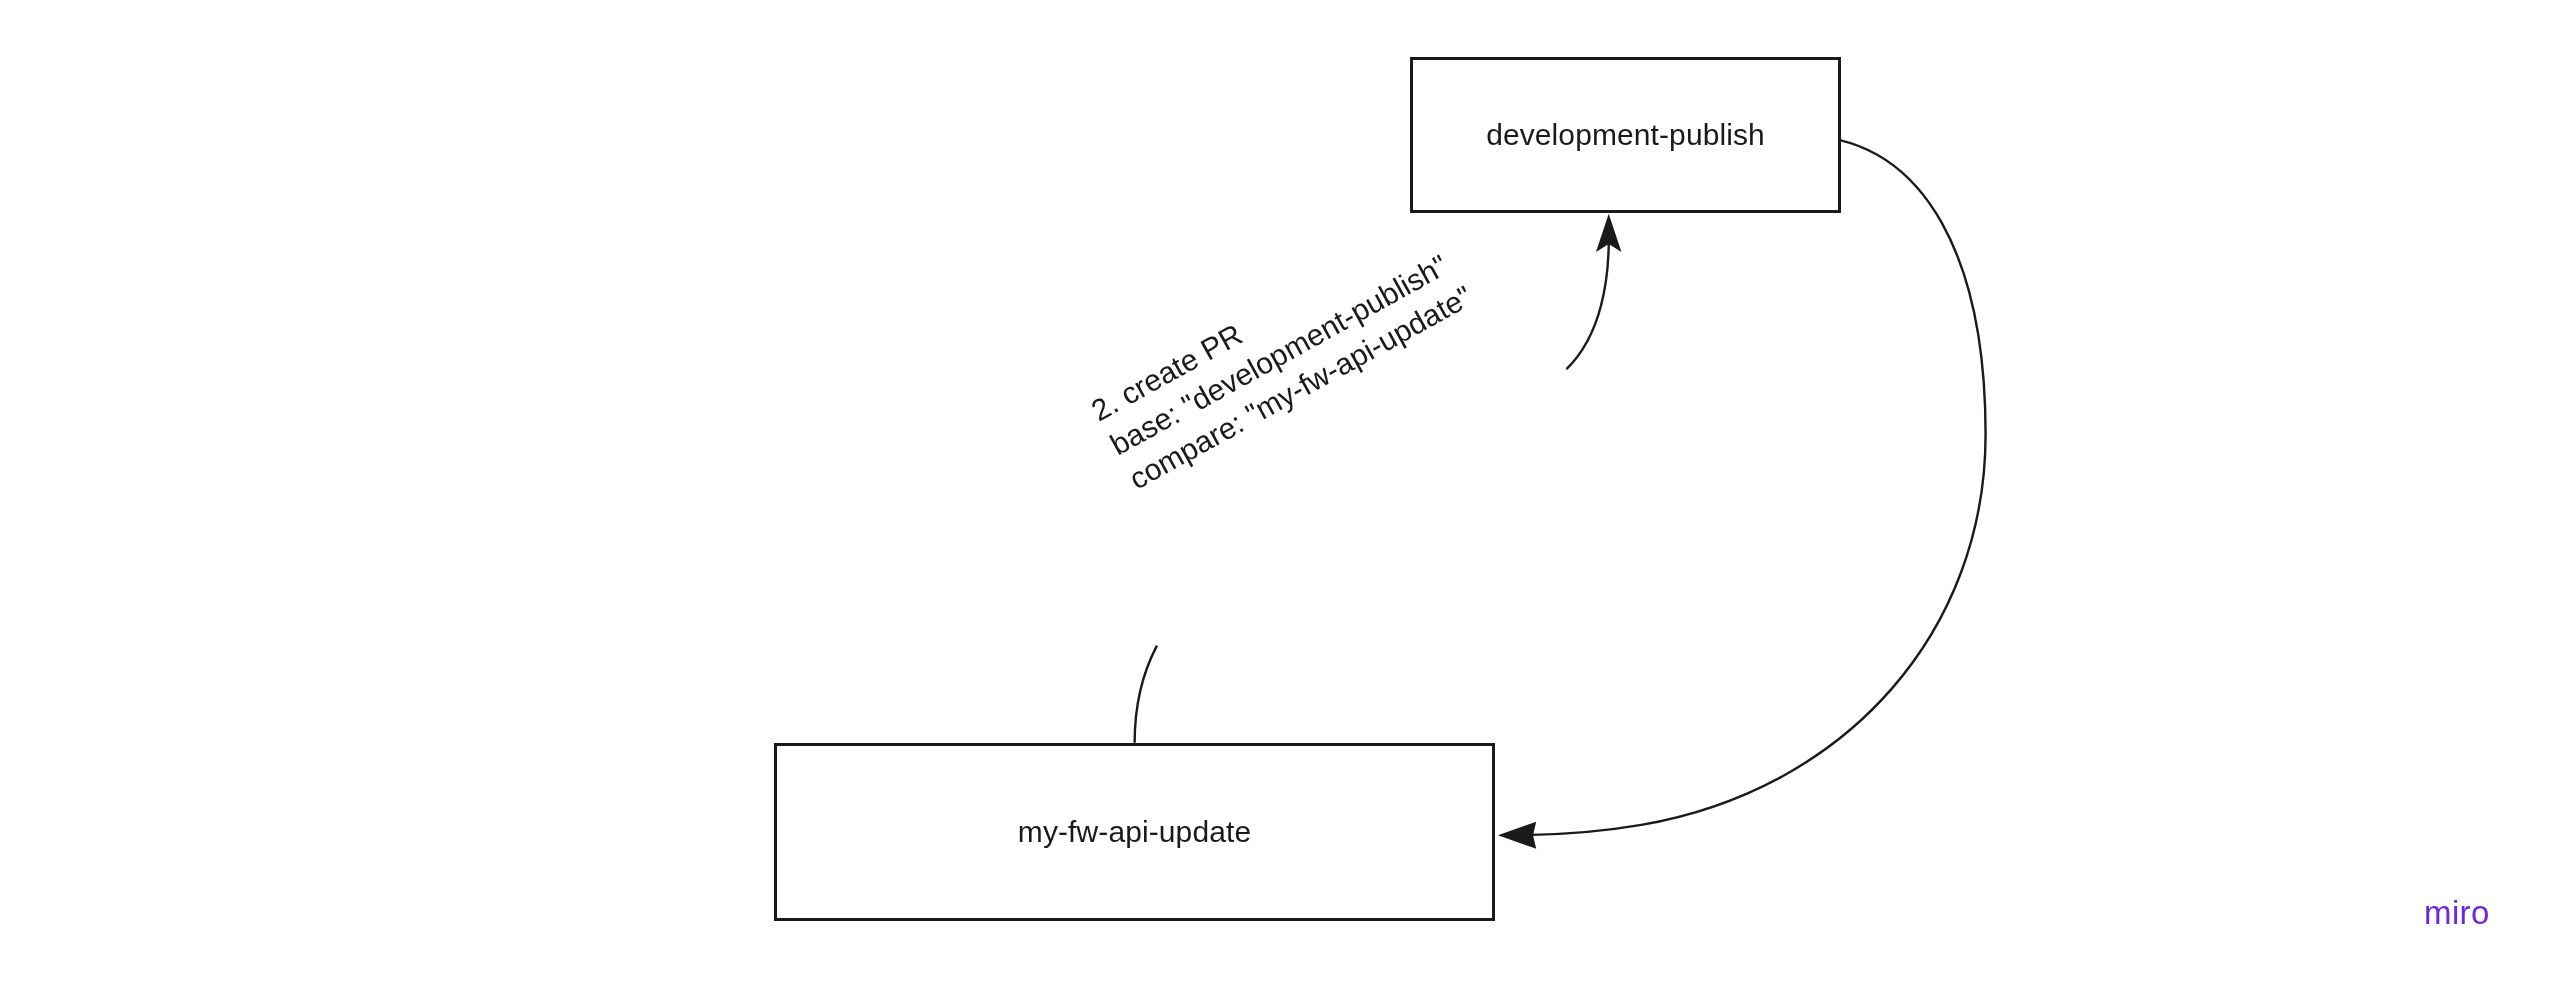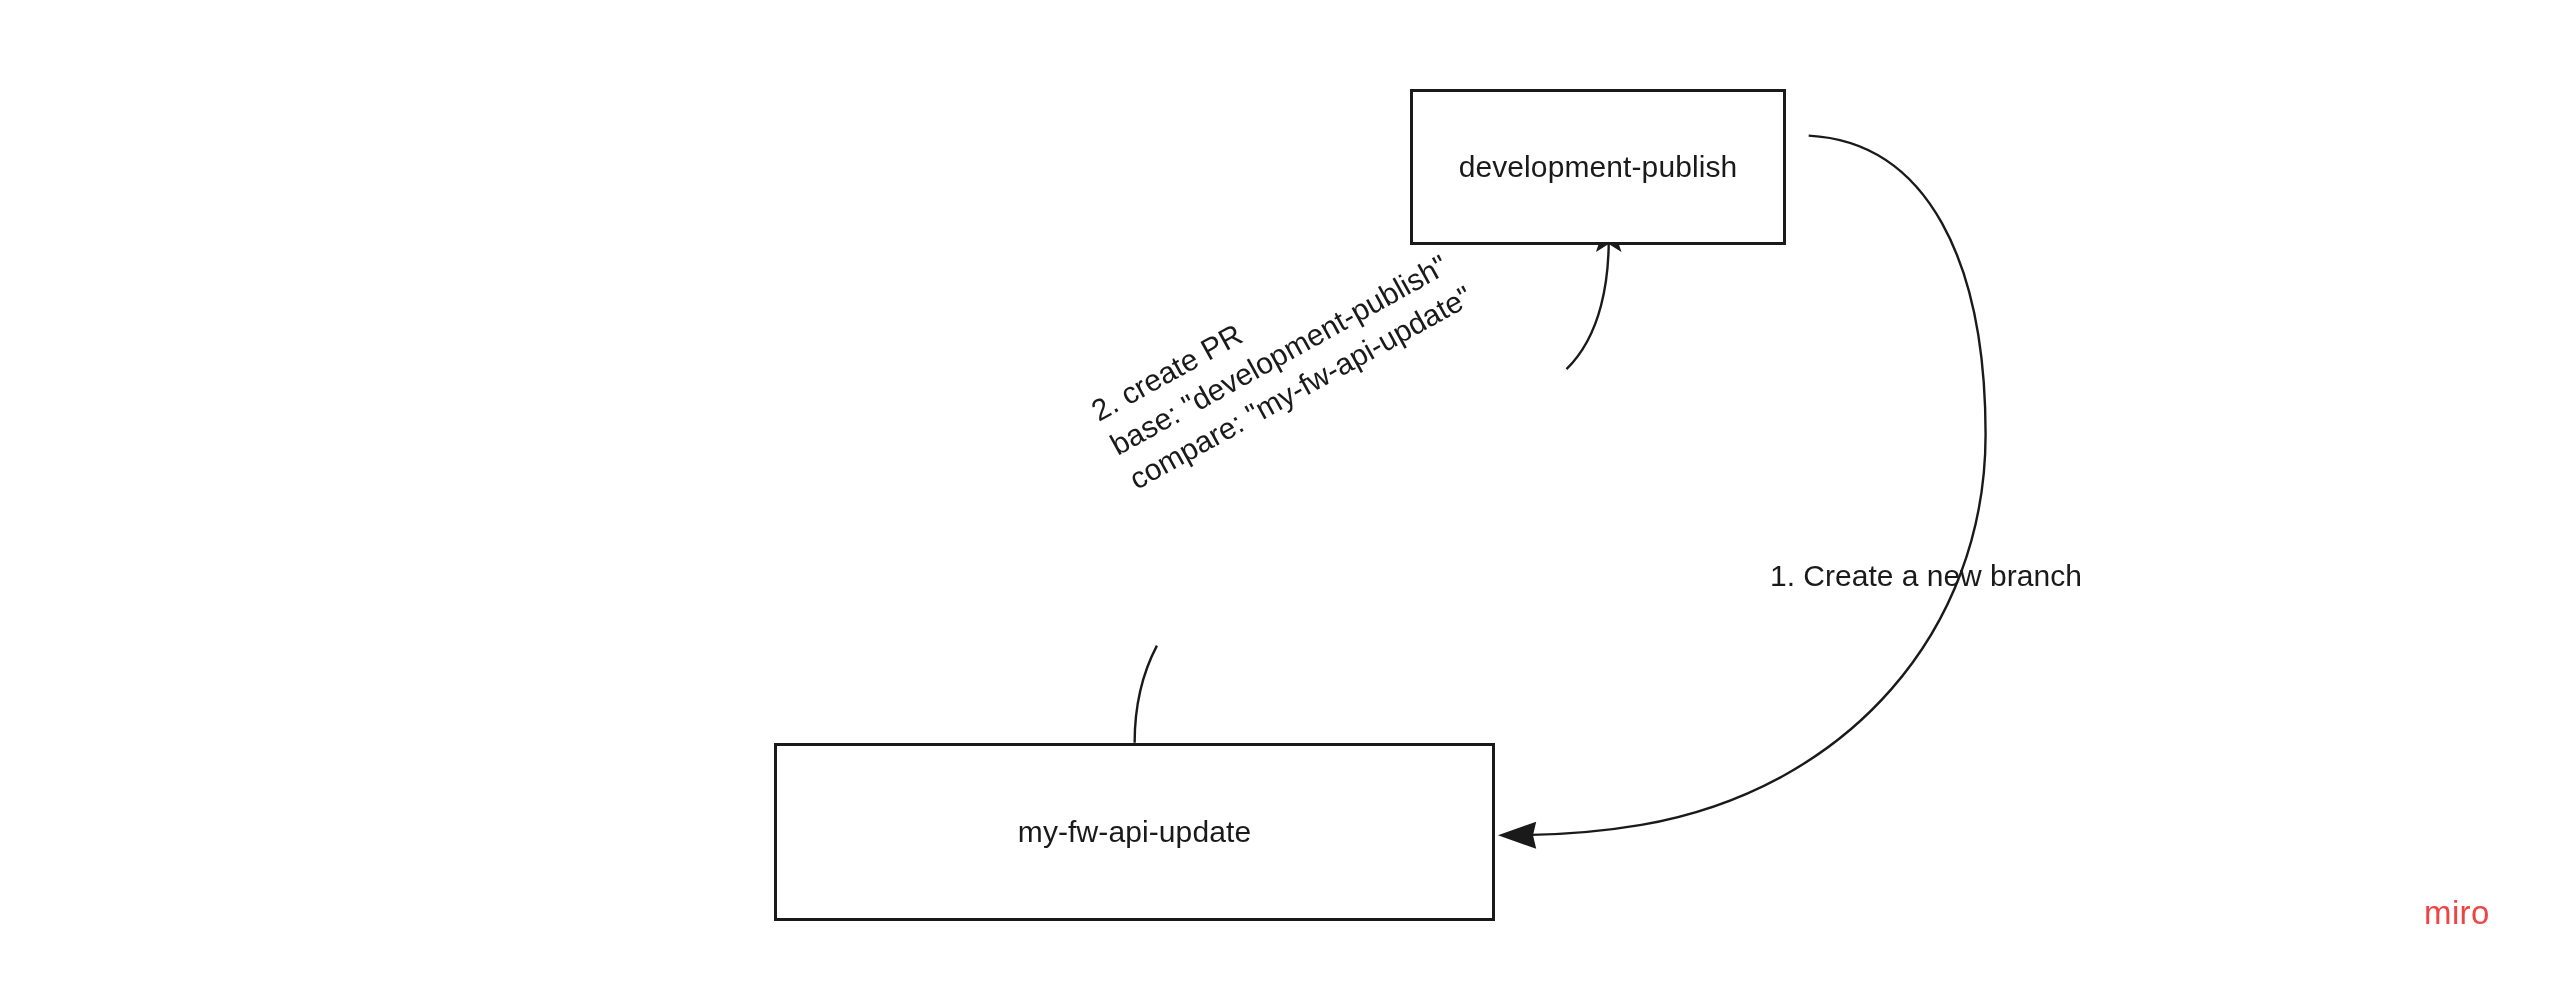--- a/index.html
+++ b/index.html
@@ -57,23 +57,22 @@
   }
   #node-publish {
     left: 610px;
     top: 57px;
     width: 422px;
     height: 156px;
   }
   #node-development-publish {
     left: 1410px;
     top: 57px;
-    width: 376px;
+    width: 431px;
     height: 156px;
-    margin-top: 32px;
   }
   #node-my-fw-api-update {
     left: 774px;
     top: 743px;
     width: 721px;
     height: 178px;
   }
   
   .edge-label {
     position: absolute;
@@ -92,21 +91,21 @@
     left: 1770px;
     top: 556px;
   }
   
   #miro-watermark {
     position: absolute;
     left: 2424px;
     top: 894px;
     font-size: 33px;
     letter-spacing: 0.4px;
-    color: #ef4444;
+    color: #6d28d9;
     font-weight: 400;
   }
 </style>
 </head>
 <body>
 
 <div id="canvas">
 
   <svg id="connectors" viewBox="0 0 3233 1237" width="2576" height="986" xmlns="http://www.w3.org/2000/svg">
 
@@ -133,18 +132,17 @@
   </div>
 
   <div class="node" id="node-my-fw-api-update">
     <div class="node-label">my-fw-api-update</div>
   </div>
 
   <div class="edge-label" id="label-create-pr">2. create PR
 base: "development-publish"
 compare: "my-fw-api-update"</div>
 
-  <div class="edge-label" id="label-create-branch">1. Create a new branch</div>
 
   <div id="miro-watermark">miro</div>
 
 </div>
 
 
 </body></html>

